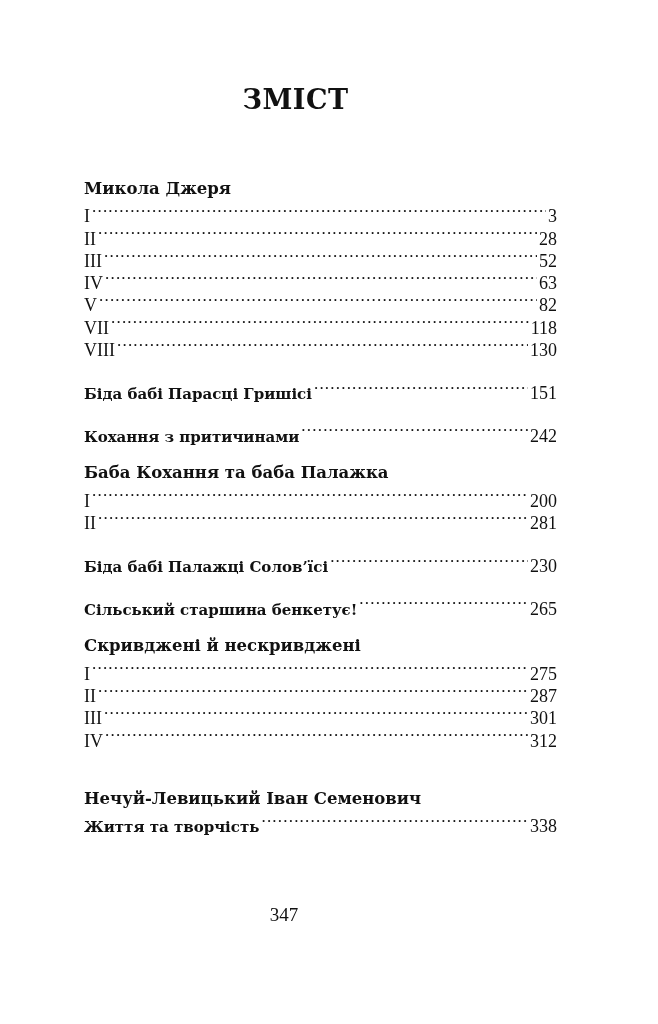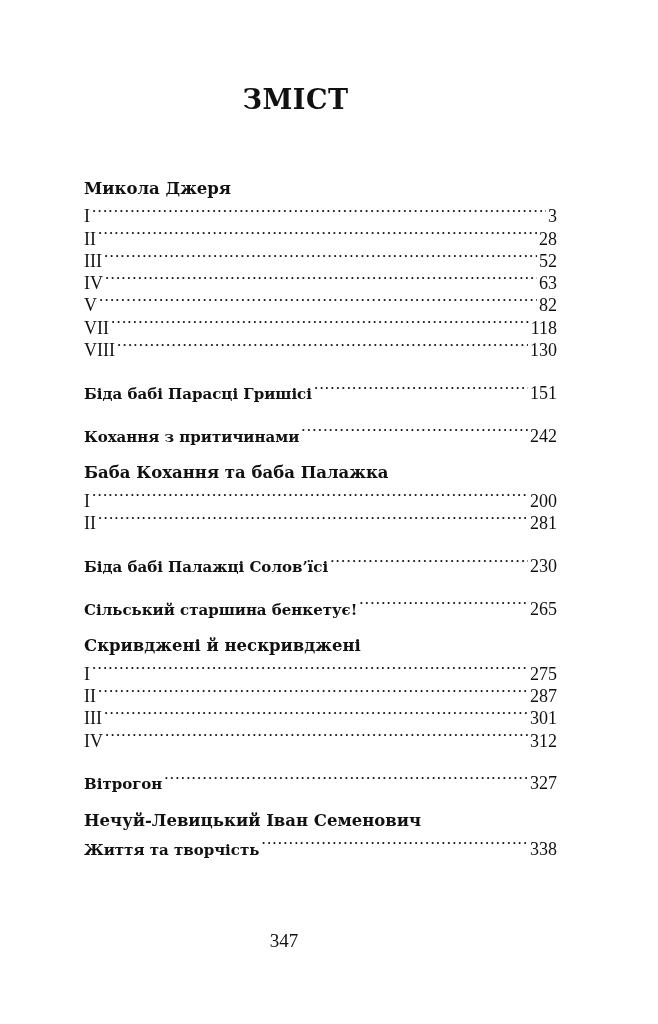--- a/index.html
+++ b/index.html
@@ -28,21 +28,21 @@
       content: "....................................................................................................................................................................";
       position: absolute; left: 0; bottom: 4px; letter-spacing: 1.2px; font-size: 17px;
     }
     .row .page { flex: 0 0 auto; padding-left: 2px; }
     .heading {
       font-weight: bold; font-family: "DejaVu Serif", serif; font-size: 16.5px;
       height: 22.3px; white-space: nowrap;
     }
     .gap { height: 20.5px; }
     .footer {
-      position: absolute; top: 930px; left: 0; width: 568px; text-align: center; font-size: 19px;
+      position: absolute; top: 904px; left: 0; width: 568px; text-align: center; font-size: 19px;
     }
   </style>
 </head>
 <body>
 
 <div class="title">ЗМІСТ</div>
 
 <div class="toc">
 
   <div class="heading">Микола Джеря</div>
@@ -147,25 +147,20 @@
     <span class="page">301</span>
   </div>
   <div class="row">
     <span class="label">IV</span>
     <span class="dots"></span>
     <span class="page">312</span>
   </div>
 
   <div class="gap"></div>
 
-  <div class="row">
-    <span class="label bold">Вітрогон</span>
-    <span class="dots"></span>
-    <span class="page">327</span>
-  </div>
 
   <div class="gap"></div>
 
   <div class="heading">Нечуй-Левицький Іван Семенович</div>
   <div class="row">
     <span class="label bold">Життя та творчість</span>
     <span class="dots"></span>
     <span class="page">338</span>
   </div>
 </div>

